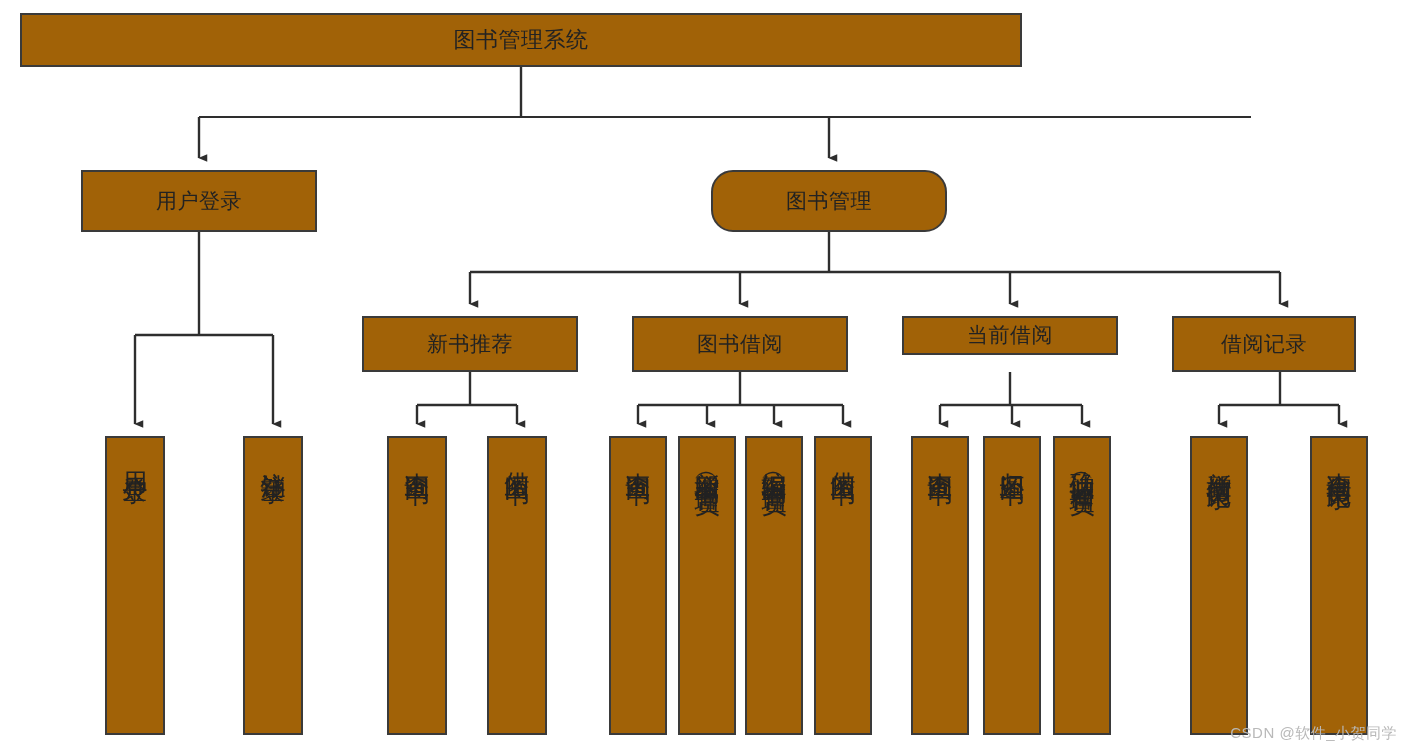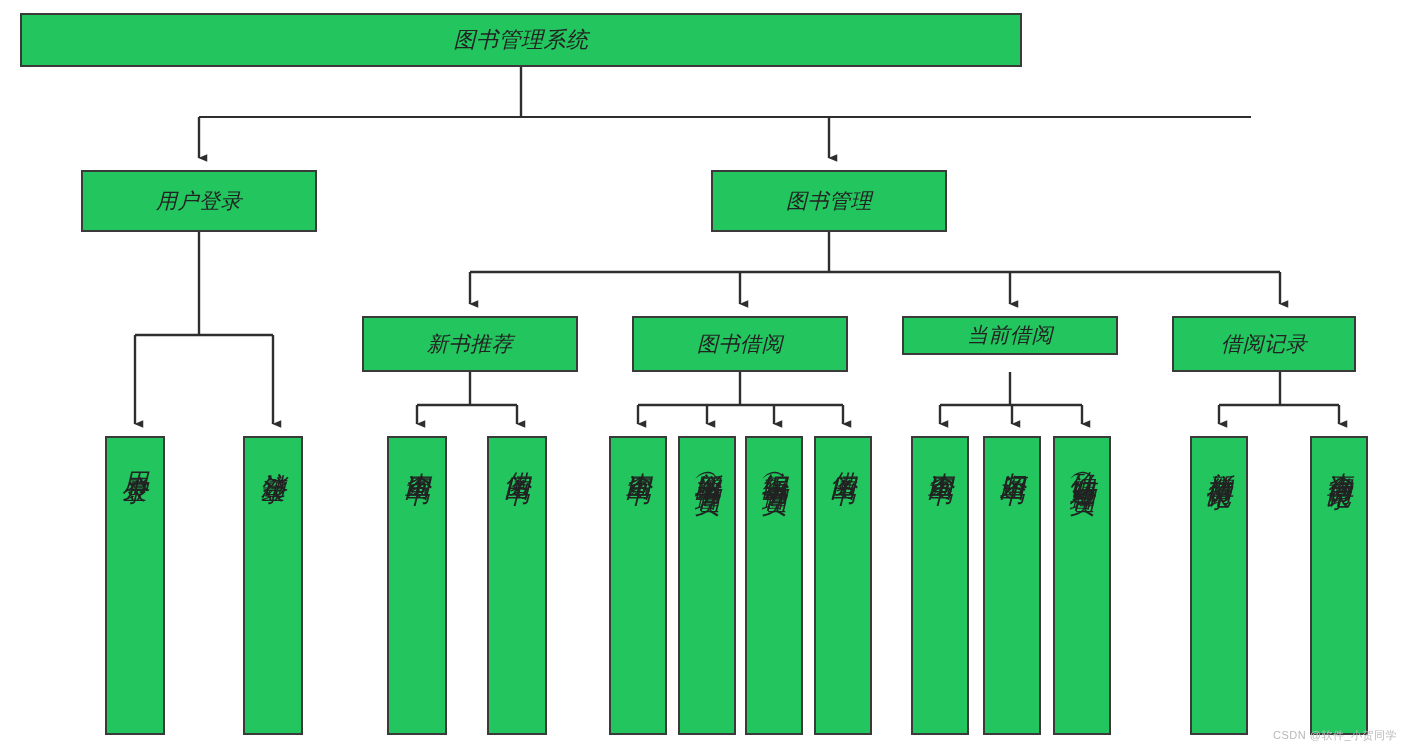--- a/index.html
+++ b/index.html
@@ -21,27 +21,26 @@
     position: absolute;
     left: 0;
     top: 0;
     width: 1405px;
     height: 747px;
     pointer-events: none;
   }
   .node {
     position: absolute;
     box-sizing: border-box;
-    background: #22c55e;
+    background: #a16207;
     border: 2px solid #3a3a3a;
     display: flex;
     align-items: center;
     justify-content: center;
     color: #222222;
-    font-style: italic;
   }
   .node .label {
     display: block;
     text-align: center;
     line-height: 1.18;
     letter-spacing: 0.5px;
     white-space: nowrap;
   }
   
   .node.horiz .label {
@@ -61,21 +60,21 @@
     text-orientation: upright;
     font-size: 25px;
     line-height: 1.0;
     letter-spacing: 3px;
     white-space: normal;
   }
   #watermark {
     position: absolute;
     right: 8px;
     bottom: 4px;
-    font-size: 11px;
+    font-size: 15px;
     color: #b9b9b9;
     letter-spacing: 0.5px;
     user-select: none;
   }
 </style>
 </head>
 <body>
 
 <div id="canvas">
 
@@ -144,21 +143,21 @@
     </g>
   </svg>
 
   <div class="node horiz root" style="left:20px; top:13px; width:1002px; height:54px;">
     <span class="label">图书管理系统</span>
   </div>
 
   <div class="node horiz" style="left:81px; top:170px; width:236px; height:62px;">
     <span class="label">用户登录</span>
   </div>
-  <div class="node horiz" style="left:711px; top:170px; width:236px; height:62px;">
+  <div class="node horiz" style="left:711px; top:170px; width:236px; height:62px;border-radius:22px;">
     <span class="label">图书管理</span>
   </div>
 
   <div class="node horiz" style="left:362px; top:316px; width:216px; height:56px;">
     <span class="label">新书推荐</span>
   </div>
   <div class="node horiz" style="left:632px; top:316px; width:216px; height:56px;">
     <span class="label">图书借阅</span>
   </div>
   <div class="node horiz" style="left:902px; top:316px; width:216px; height:39px;">

